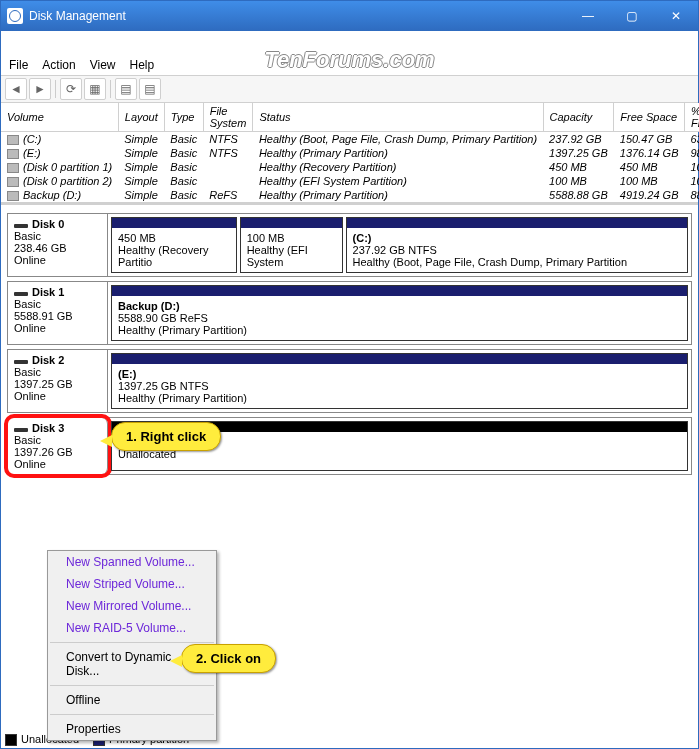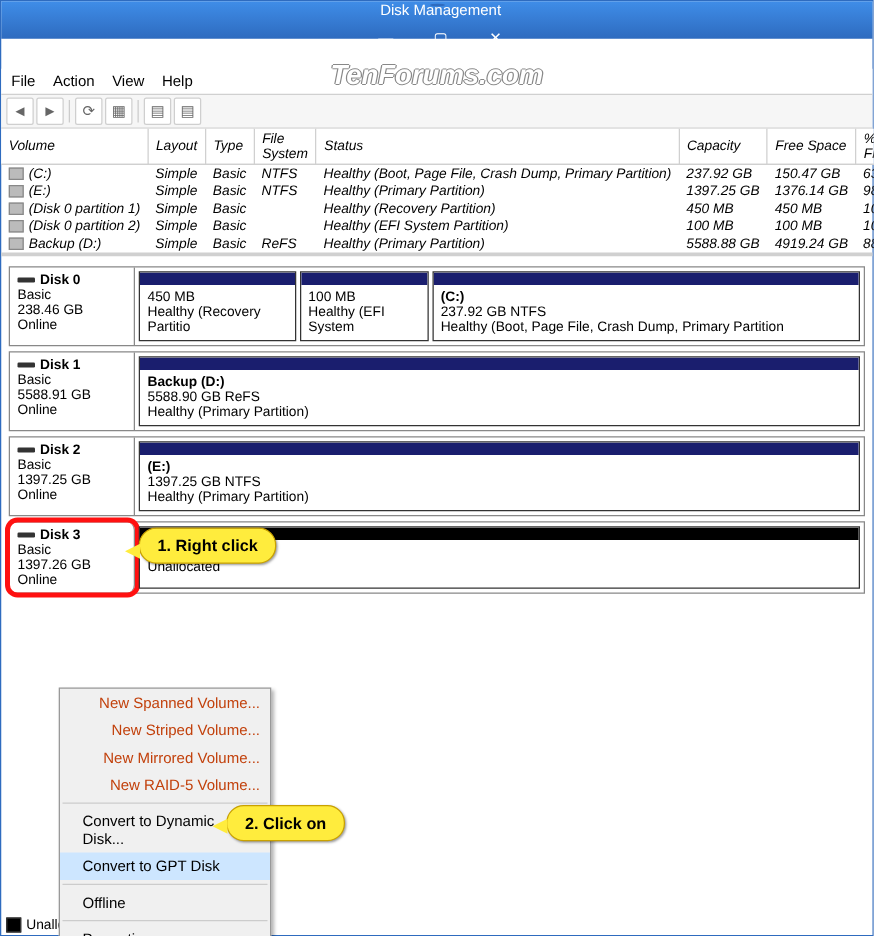--- a/index.html
+++ b/index.html
@@ -1,18 +1,18 @@
 <!DOCTYPE html>
 <html><head>
 <meta charset="utf-8">
 <style>
 * { box-sizing: border-box; font-family: "Segoe UI", Tahoma, sans-serif; font-size: 11px; }
 body { margin: 0; background: #ccc; padding: 0; }
 .window { width: 699px; height: 749px; background: #fff; border: 1px solid #2e6bbf; position: relative; }
-.titlebar { height: 30px; background: linear-gradient(#3f8de8, #2e6bbf); display: flex; align-items: center; color: #fff; padding-left: 6px; flex-direction: column; }
+.titlebar { height: 30px; background: linear-gradient(#3f8de8, #2e6bbf); display: flex; align-items: center; color: #fff; padding-left: 6px; }
 .title-icon { width: 16px; height: 16px; background: #fff; border-radius: 2px; margin-right: 6px; position: relative; }
 .title-icon::after { content:""; position:absolute; inset:2px; border:1px solid #2e6bbf; border-radius:50%; }
 .title-text { flex: 1; font-size: 12px; }
 .win-ctrls { display: flex; }
 .win-btn { width: 44px; height: 30px; display: flex; align-items: center; justify-content: center; color: #fff; font-size: 12px; }
 .win-close { background: transparent; }
 .menubar { display: flex; gap: 14px; padding: 3px 8px; border-bottom: 1px solid #d0d0d0; background:#fff;margin-top:24px; }
 .menuitem { font-size: 12px; }
 .toolbar { display: flex; gap: 2px; padding: 2px 4px; border-bottom: 1px solid #d0d0d0; background:#f6f6f6; }
 .tb-btn { width: 22px; height: 22px; border: 1px solid #cfcfcf; border-radius:2px; display:flex; align-items:center; justify-content:center; background:#fff; font-size:12px; color:#666; }
@@ -30,21 +30,21 @@
 .disk-head .dmeta { font-size: 11px; }
 .disk-icon { display:inline-block; width:14px; height:4px; background:#333; margin-right:4px; vertical-align:middle; border-radius:1px; }
 .disk-parts { flex: 1; display: flex; padding: 3px; gap: 3px; }
 .part { border:1px solid #333; padding: 4px 6px; font-size:11px; overflow:hidden; }
 .part .bar { height: 10px; margin: -4px -6px 4px -6px; }
 .bar-blue { background: #1a1e6e; }
 .bar-black { background: #000; }
 .disk3-highlight { outline: 4px solid #f11; border-radius:6px; }
 .ctx-menu { position:absolute; top:549px; left:46px; width:170px; background:#f0f0f0; border:1px solid #999; box-shadow:2px 2px 3px rgba(0,0,0,0.3); z-index:10; }
 .ctx-item { padding: 4px 8px 4px 18px; font-size:12px; }
-.ctx-disabled { color:#c2410c;text-align:right; }
+.ctx-disabled { color:#6d28d9; }
 .ctx-sep { height:1px; background:#ccc; margin:3px 2px; }
 .ctx-sel { background:#cde6ff; }
 .callout { position:absolute; background:#ffec3d; border:1px solid #c9a100; border-radius:14px; padding:6px 14px; font-weight:bold; font-size:13px; box-shadow:1px 1px 2px rgba(0,0,0,0.4); z-index:20; }
 .callout::before { content:""; position:absolute; width:0; height:0; }
 .callout1 { top:421px; left:110px; }
 .callout1::before { left:-12px; top:12px; border-top:6px solid transparent; border-bottom:6px solid transparent; border-right:12px solid #ffec3d; }
 .callout2 { top:643px; left:180px; }
 .callout2::before { left:-12px; top:10px; border-top:6px solid transparent; border-bottom:6px solid transparent; border-right:12px solid #ffec3d; }
 .legend { position:absolute; bottom:2px; left:4px; font-size:11px; display:flex; gap:14px; align-items:center; }
 .lg-box { display:inline-block; width:12px; height:12px; border:1px solid #333; margin-right:4px; vertical-align:middle; }
@@ -202,21 +202,20 @@
       </div>
     </div>
 
   <div class="ctx-menu" id="ctx">
       <div class="ctx-item ctx-disabled">New Spanned Volume...</div>
       <div class="ctx-item ctx-disabled">New Striped Volume...</div>
       <div class="ctx-item ctx-disabled">New Mirrored Volume...</div>
       <div class="ctx-item ctx-disabled">New RAID-5 Volume...</div>
       <div class="ctx-sep"></div>
       <div class="ctx-item">Convert to Dynamic Disk...</div>
-      <div class="ctx-item ctx-sel">Convert to GPT Disk</div>
       <div class="ctx-sep"></div>
       <div class="ctx-item">Offline</div>
       <div class="ctx-sep"></div>
       <div class="ctx-item">Properties</div>
     </div>
 
   <div class="callout callout1">1. Right click</div>
   <div class="callout callout2">2. Click on</div>
 
   <div class="legend">

